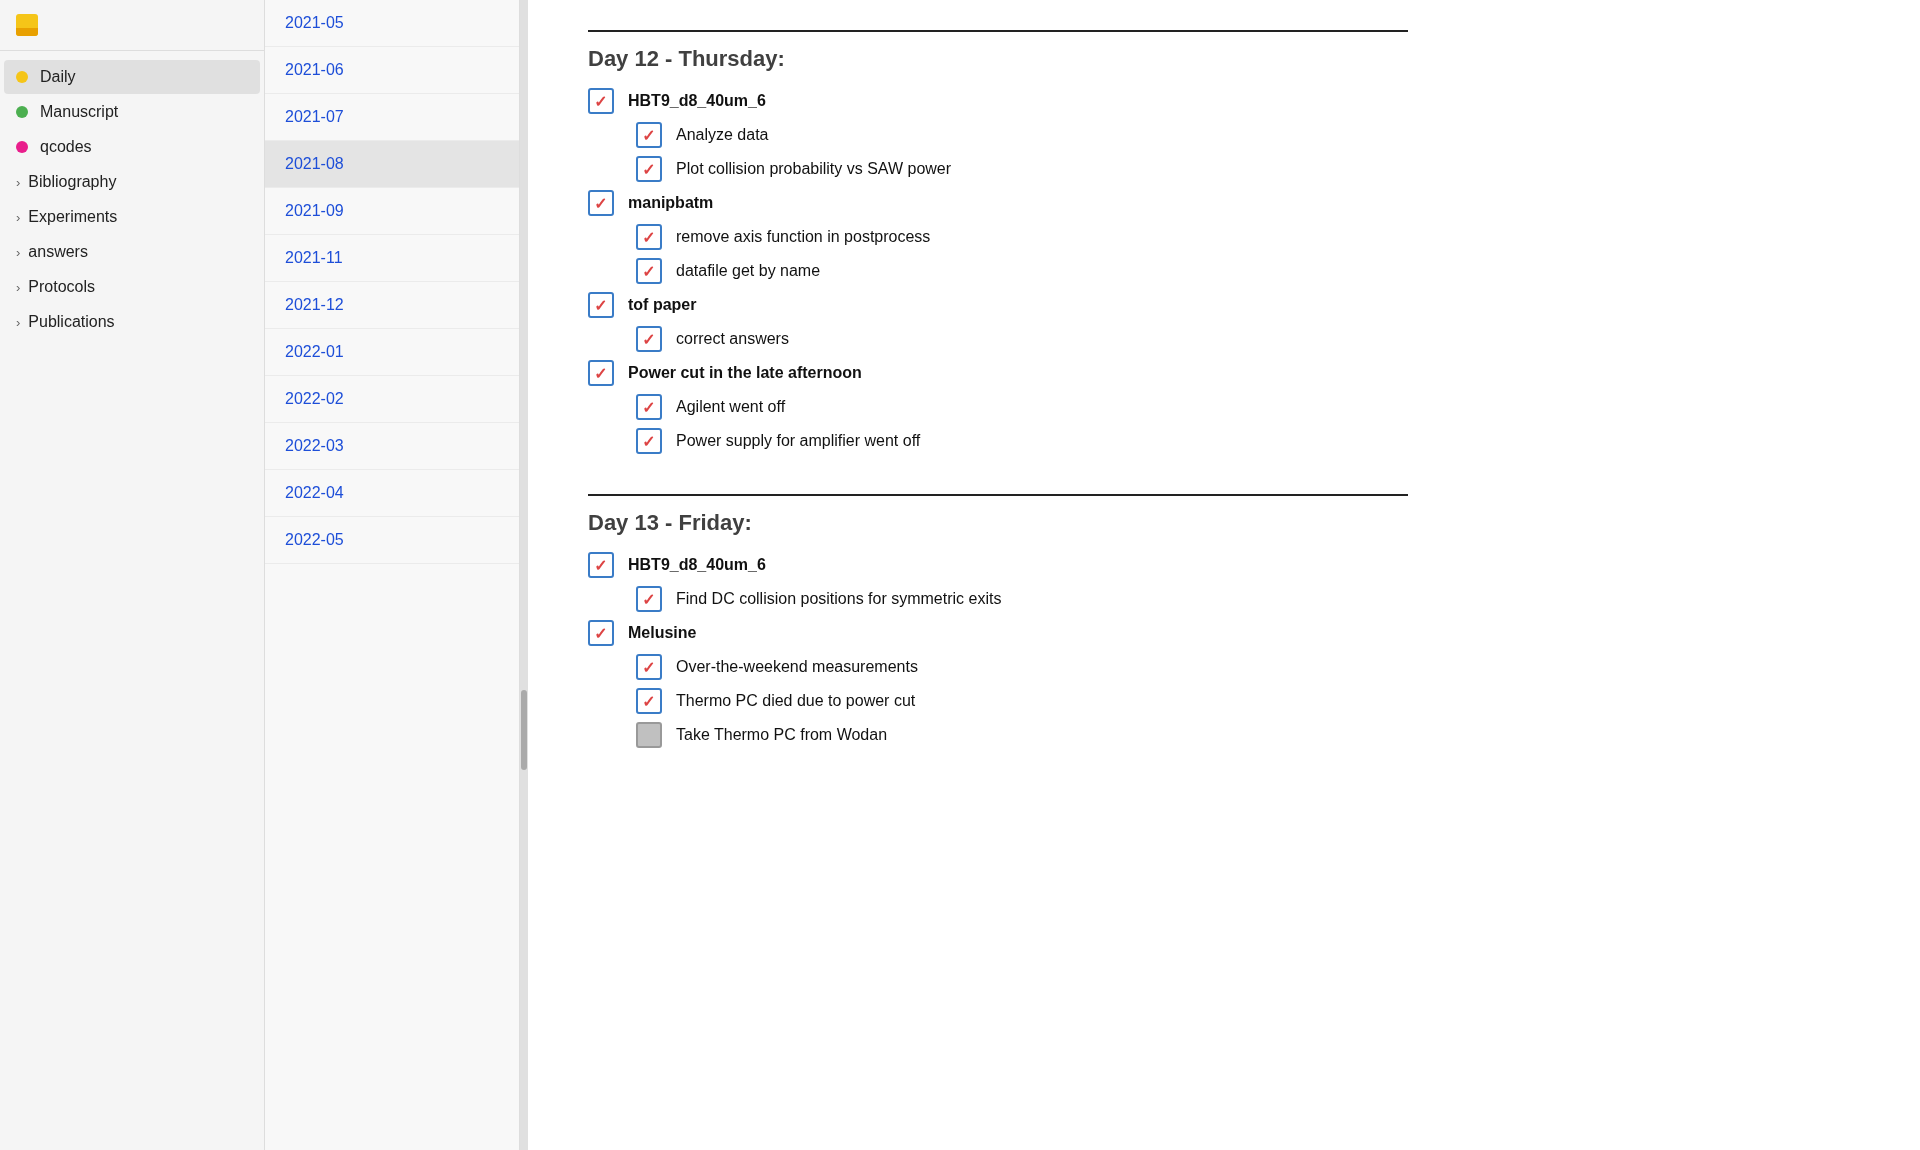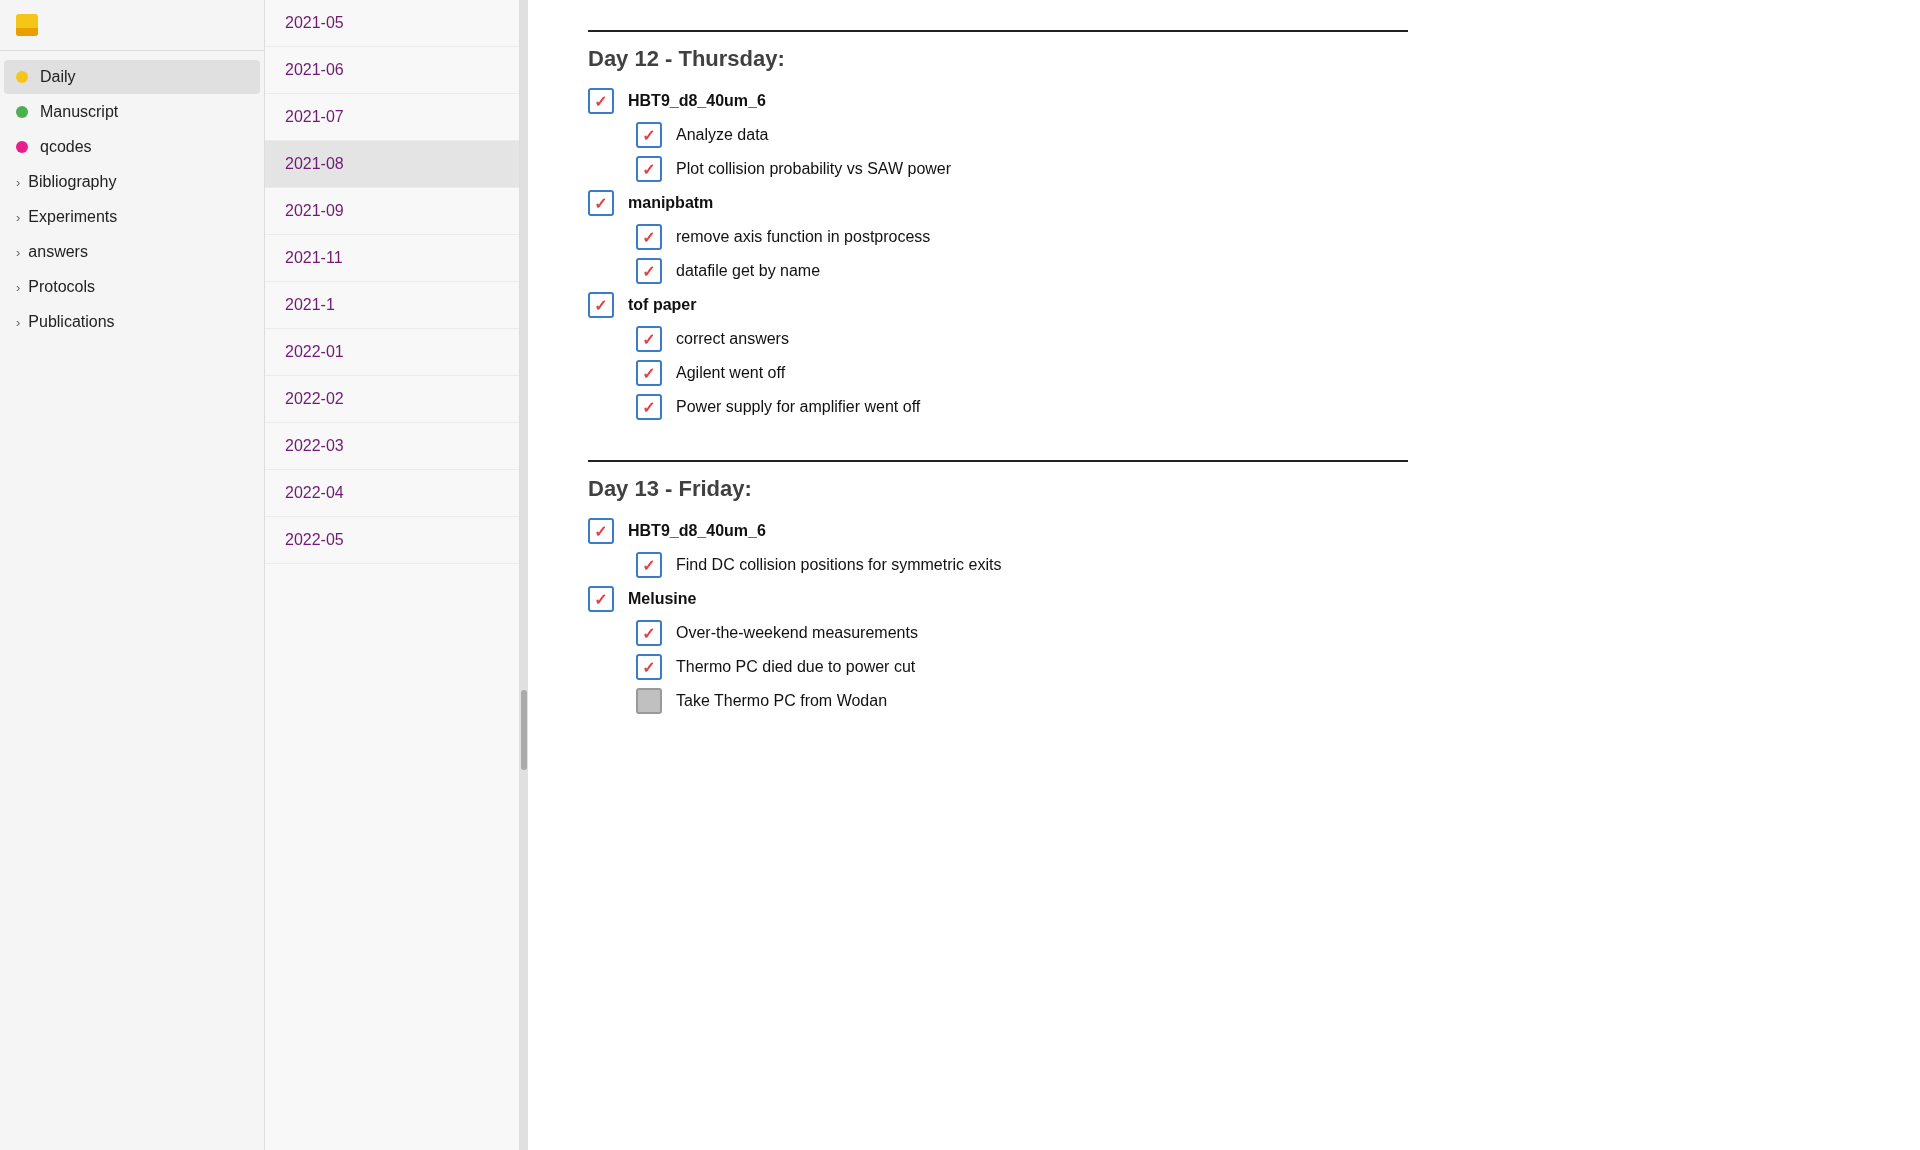--- a/index.html
+++ b/index.html
@@ -108,21 +108,21 @@
       width: 255px;
       background: #f8f8f8;
       border-right: 1px solid #ddd;
       overflow-y: auto;
       flex-shrink: 0;
     }
 
     .date-item {
       padding: 14px 20px;
       font-size: 16px;
-      color: #701a75;
+      color: #1d4ed8;
       cursor: pointer;
       border-bottom: 1px solid #ebebeb;
     }
 
     .date-item.active {
       background: #e4e4e4;
     }
 
     
     .scrollbar-track {
@@ -277,21 +277,21 @@
 </div>
 
 <div class="middle-panel">
 
 <div class="date-item">2021-05</div>
     <div class="date-item">2021-06</div>
     <div class="date-item">2021-07</div>
     <div class="date-item active">2021-08</div>
     <div class="date-item">2021-09</div>
     <div class="date-item">2021-11</div>
-    <div class="date-item">2021-1</div>
+    <div class="date-item">2021-12</div>
     <div class="date-item">2022-01</div>
     <div class="date-item">2022-02</div>
     <div class="date-item">2022-03</div>
     <div class="date-item">2022-04</div>
     <div class="date-item">2022-05</div>
   </div>
 
 <div class="scrollbar-track">
   <div class="scrollbar-thumb"></div>
 </div>
@@ -327,20 +327,24 @@
           <span class="task-text">datafile get by name</span>
         </li>
         <li class="task-item">
           <div class="checkbox checked"></div>
           <span class="task-text bold">tof paper</span>
         </li>
         <li class="task-item sub-item">
           <div class="checkbox checked"></div>
           <span class="task-text">correct answers</span>
         </li>
+        <li class="task-item">
+          <div class="checkbox checked"></div>
+          <span class="task-text bold">Power cut in the late afternoon</span>
+        </li>
         <li class="task-item sub-item">
           <div class="checkbox checked"></div>
           <span class="task-text">Agilent went off</span>
         </li>
         <li class="task-item sub-item">
           <div class="checkbox checked"></div>
           <span class="task-text">Power supply for amplifier went off</span>
         </li>
       </ul>
     </div>

